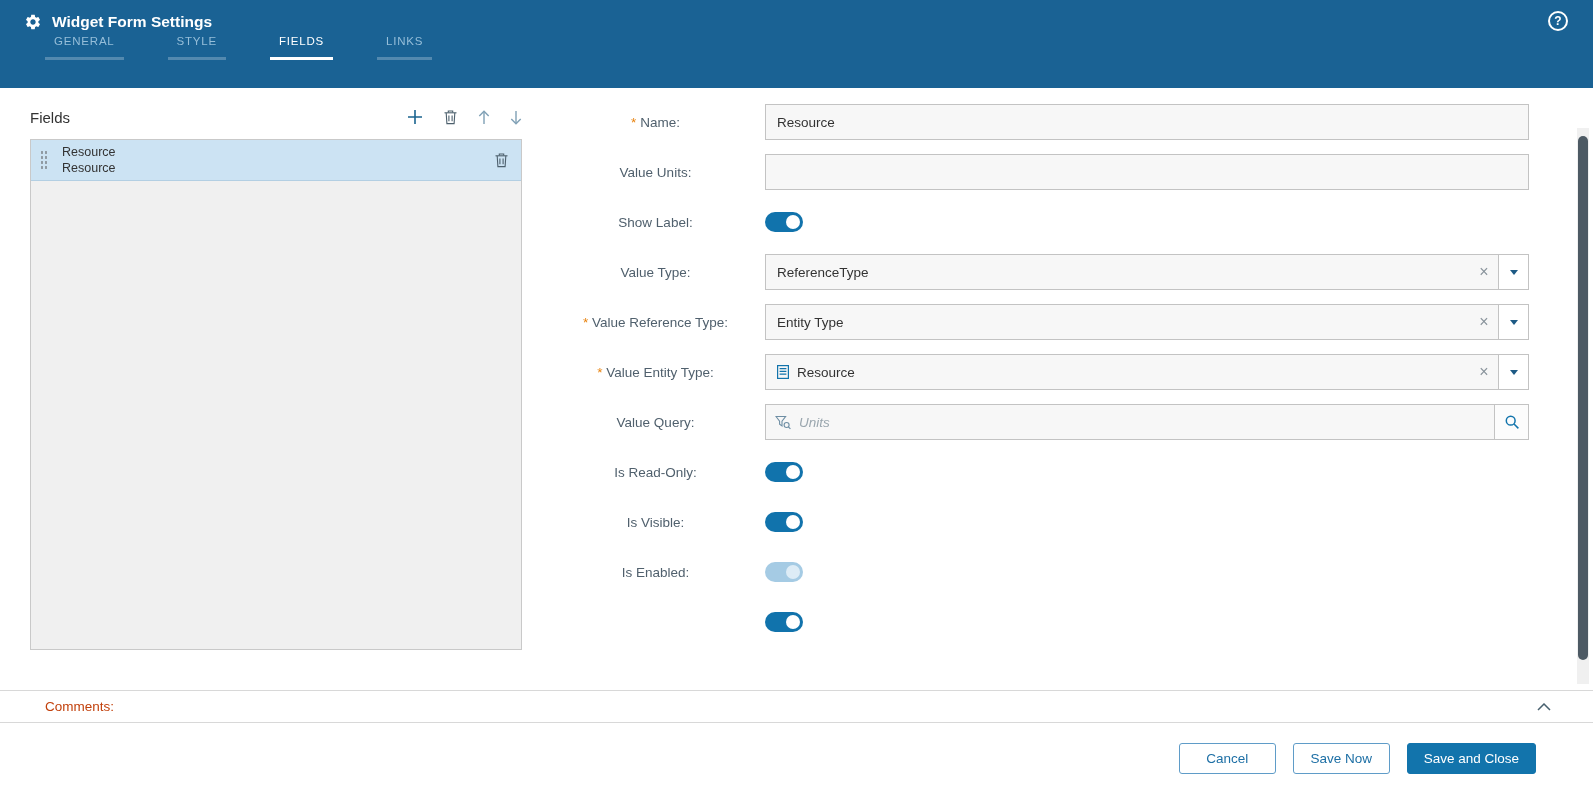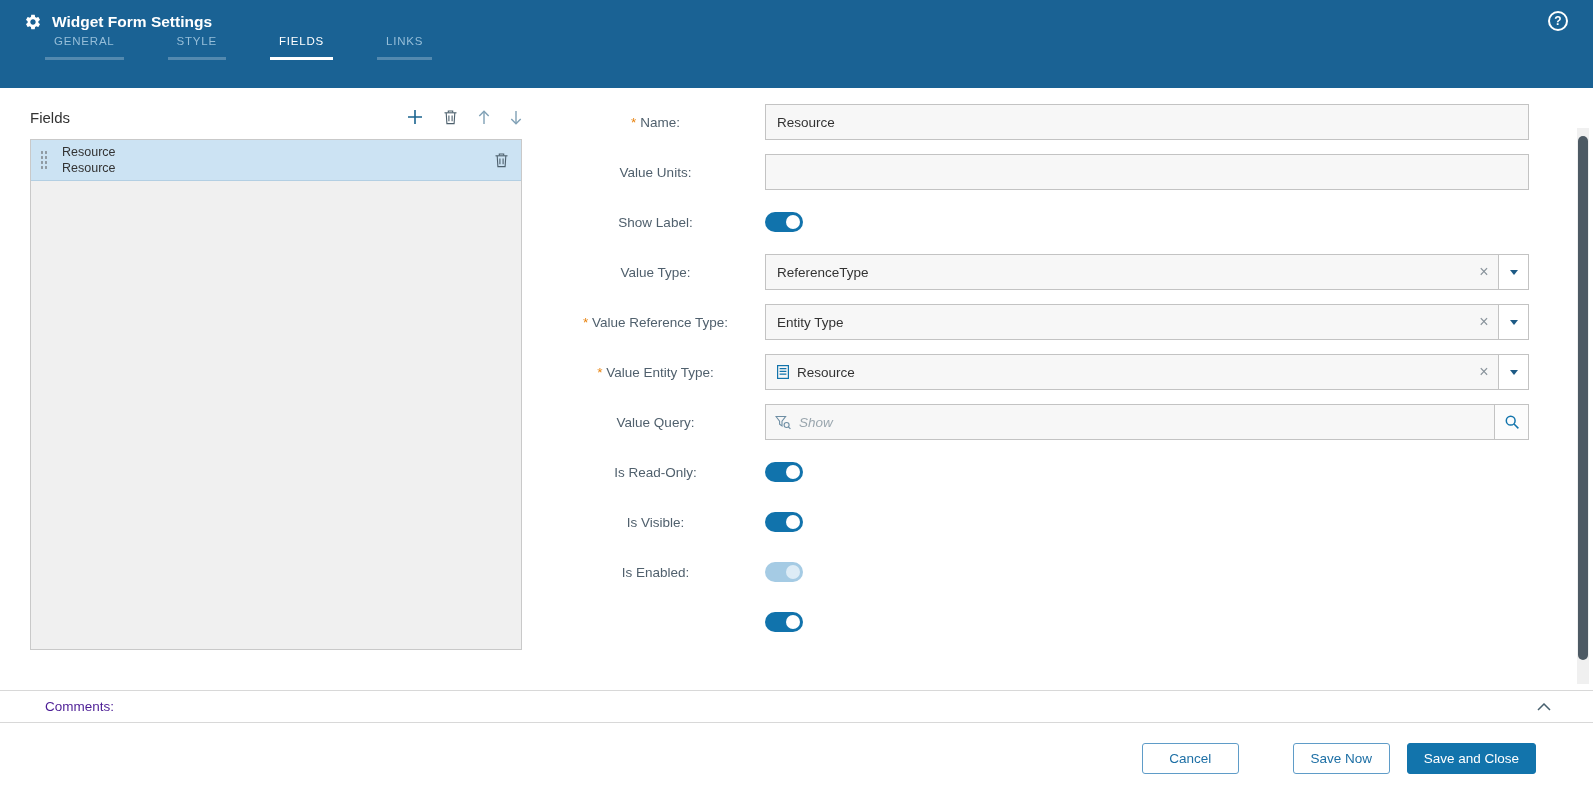--- a/index.html
+++ b/index.html
@@ -66,29 +66,29 @@
 
   
   .v-scrollbar { position:absolute; right:4px; top:128px; width:12px; height:556px; background:#f0f0f0; }
   .v-thumb { position:absolute; left:1px; top:8px; width:10px; height:524px; background:#4d5a64; border-radius:5px; }
 
   
   .comments-bar { position:absolute; left:0; right:0; top:690px; height:33px; background:#fff;
                   border-top:1px solid #d8d8d8; border-bottom:1px solid #d8d8d8;
                   display:flex; align-items:center; justify-content:space-between;
                   padding:0 42px 0 45px; cursor:pointer; }
-  .comments-label { font-size:13.5px; color:#4c1d95; }
+  .comments-label { font-size:13.5px; color:#c2410c; }
   .collapse-btn { display:inline-flex; }
 
   
   .footer { position:absolute; left:0; right:0; top:723px; bottom:0; background:#fff;
             display:flex; align-items:center; justify-content:flex-end; gap:17px; padding-right:57px; }
   .btn { min-width:97px; height:31px; padding:0 16px; border-radius:3px; font-family:inherit; font-size:13.5px;
          display:inline-flex; align-items:center; justify-content:center; cursor:pointer; }
-  .btn.outline { background:#fff; border:1px solid #5f9cc8; color:#1d6fa5;margin-left:37px; }
+  .btn.outline { background:#fff; border:1px solid #5f9cc8; color:#1d6fa5; }
   .btn.primary { background:#1274ac; border:1px solid #1274ac; color:#fff; }
 </style>
 </head>
 <body>
 
 <div class="page">
 
   <div class="header">
     <div class="title-row">
       <span class="gear">
@@ -230,21 +230,21 @@
           <div class="form-label">Value Query:</div>
           <div class="form-control">
             <div class="query">
               <span class="query-ico">
                 <svg width="16" height="15" viewBox="0 0 16 15" fill="none" stroke="#6e8ea4" stroke-width="1.1">
                   <path d="M1 1.5h9.6L7 6.2v4.8L4.6 9.2V6.2z"></path>
                   <circle cx="11.6" cy="10" r="2.5"></circle>
                   <path d="M13.4 11.9l2 2"></path>
                 </svg>
               </span>
-              <span class="query-ph">Show</span>
+              <span class="query-ph">Units</span>
               <span class="search-btn">
                 <svg width="16" height="16" viewBox="0 0 16 16" fill="none" stroke="#1274ac" stroke-width="1.5">
                   <circle cx="6.7" cy="6.7" r="4.4"></circle>
                   <path d="M10 10l4.4 4.4"></path>
                 </svg>
               </span>
             </div>
           </div>
         </div>
         <div class="form-row">

